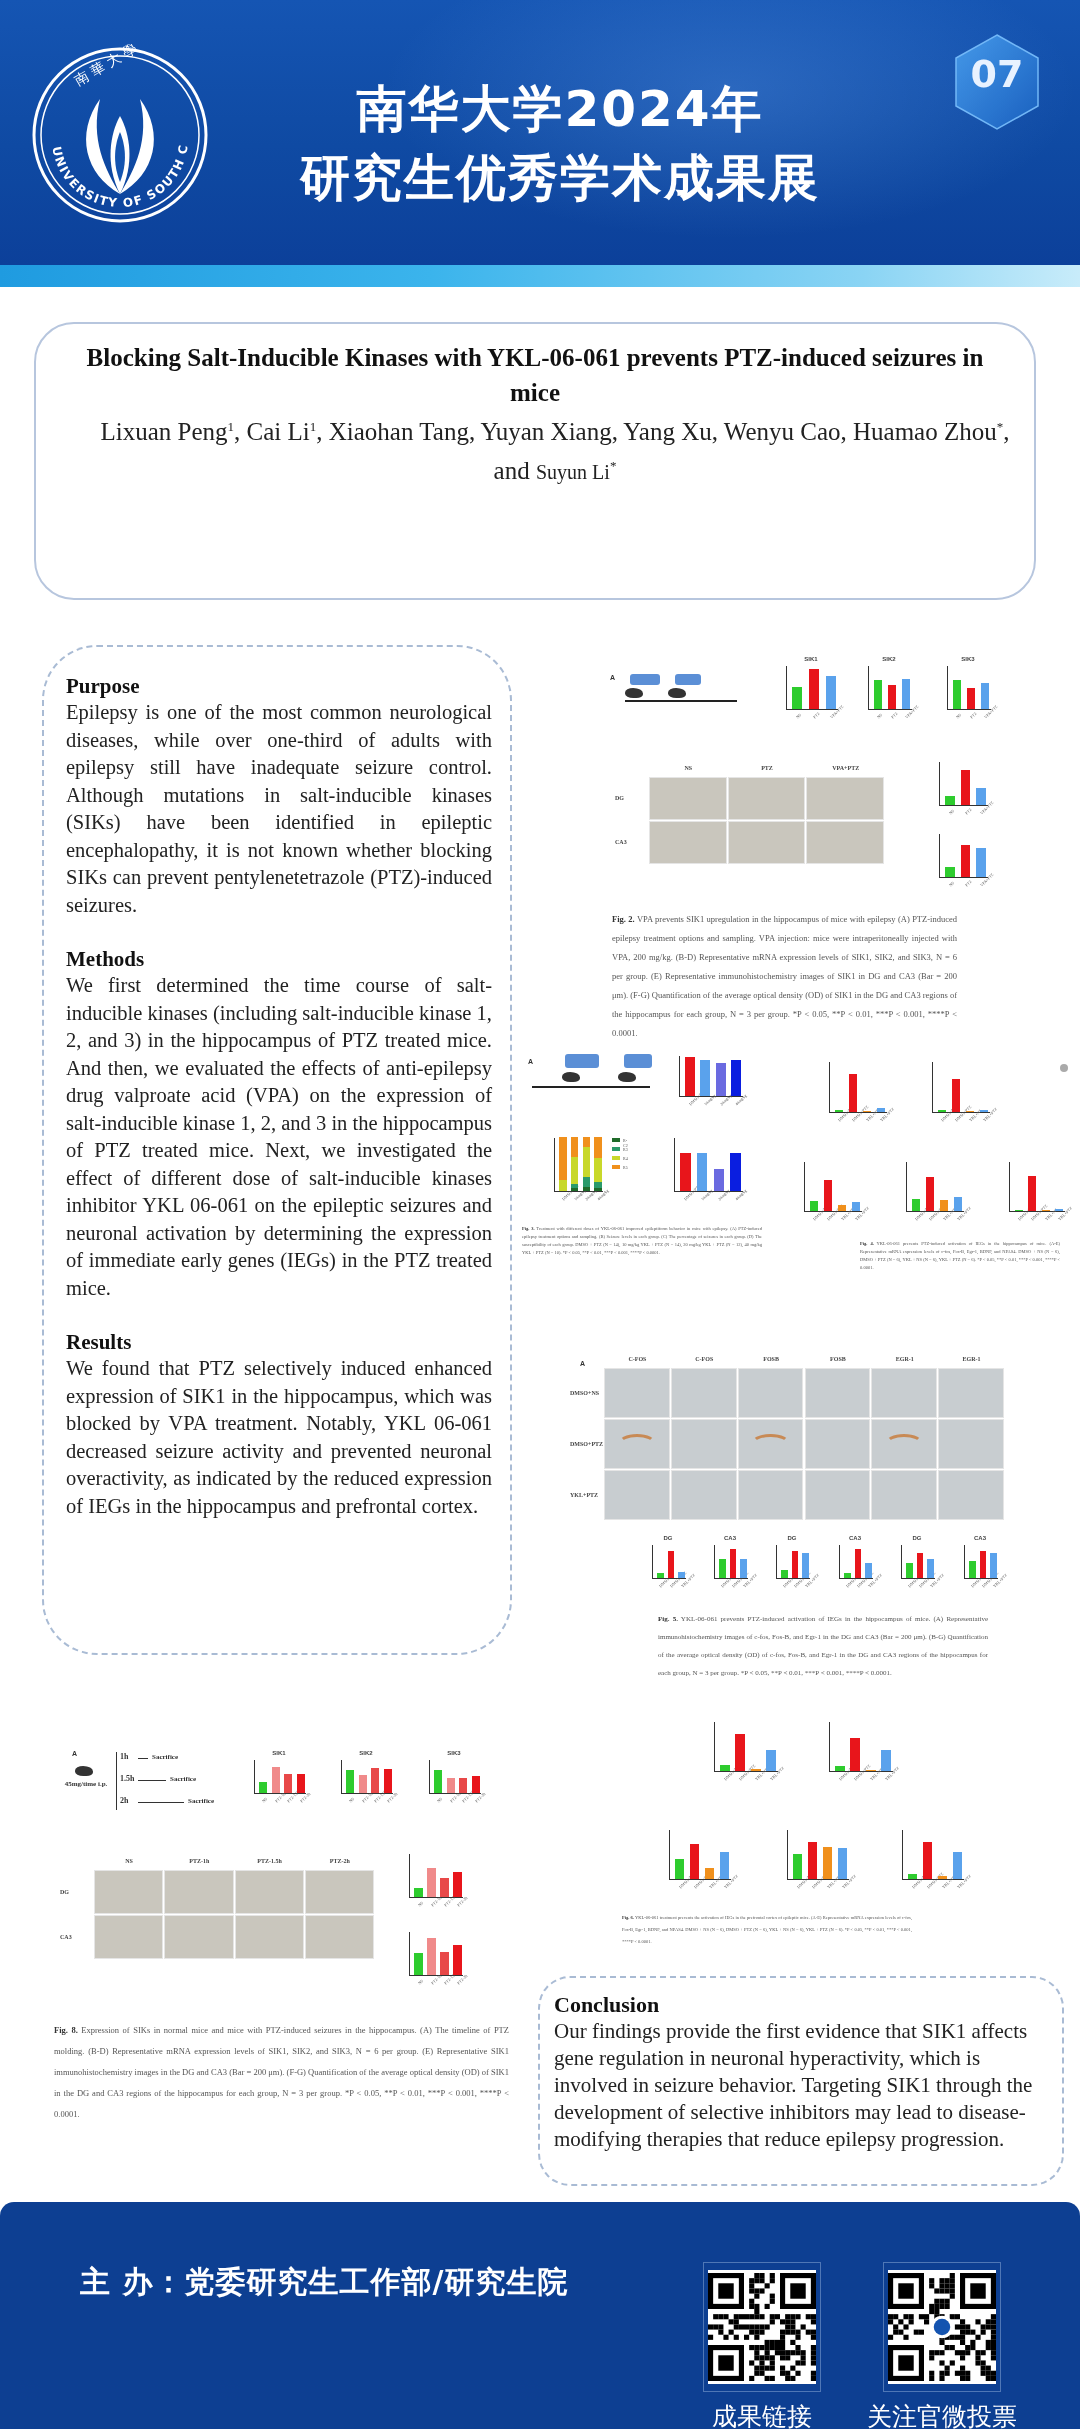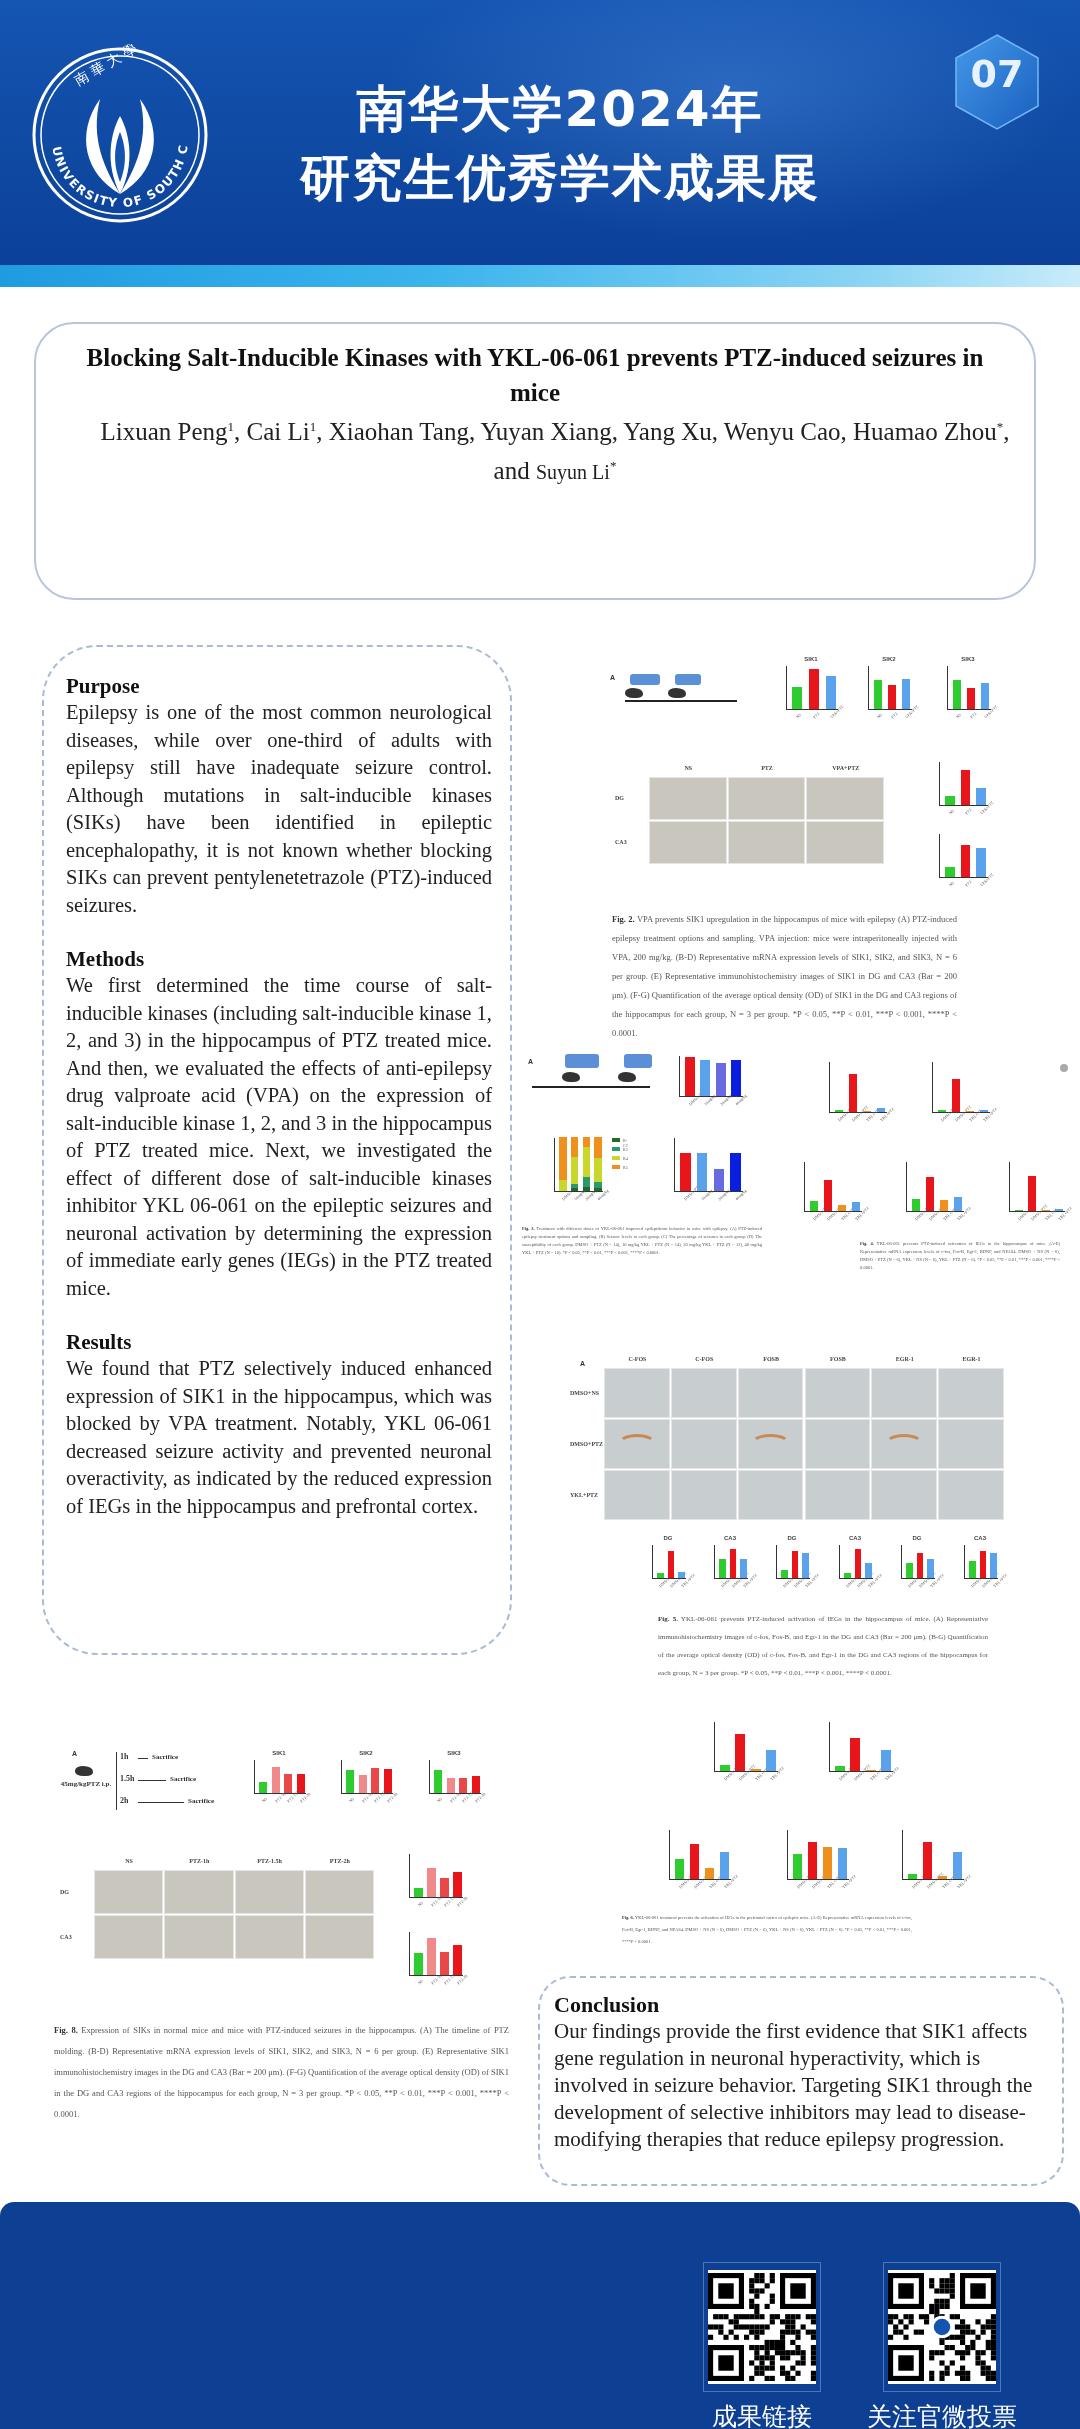--- a/index.html
+++ b/index.html
@@ -547,21 +547,21 @@
     </div>
   <div class="caption" style="left:22px; top:212px; width:290px; font-size:4.5px; line-height:12px;">
     <b>Fig. 6.</b>
     <span>YKL-06-061 treatment prevents the activation of IEGs in the prefrontal cortex of epileptic mice. (A-E) Representative mRNA expression levels of c-fos, Fos-B, Egr-1, BDNF, and NPAS4. DMSO + NS (N = 6), DMSO + PTZ (N = 6), YKL + NS (N = 6), YKL + PTZ (N = 6). *P &lt; 0.05, **P &lt; 0.01, ***P &lt; 0.001, ****P &lt; 0.0001.</span>
   </div>
 </div>
 
 <div class="fig" style="left:60px; top:1740px; width:470px; height:430px;">
   <span class="fig-label" style="left:12px; top:10px;">A</span>
   <div class="mouse" style="left:15px; top:26px;"></div>
-  <div style="position:absolute; left:0px; top:40px; width:52px; font-size:7px; font-weight:bold; text-align:center; color:#333;">45mg/kgPTZ i.p.</div>
+  <div style="position:absolute; left:0px; top:40px; width:52px; font-size:7px; font-weight:bold; text-align:center; color:#333;">45mg/time i.p.</div>
   <div style="position:absolute; left:56px; top:12px; width:1px; height:58px; background:#333;"></div>
   <div id="fig1-timeline" style="position:absolute; left:60px; top:12px; width:120px; height:60px;">
       <div style="position: absolute; left: 0px; top: 0px; font-size: 8px; font-weight: bold; color: rgb(51, 51, 51);">1h</div>
       <div style="position: absolute; left: 18px; top: 6px; width: 10px; height: 1px; background: rgb(51, 51, 51);"></div>
       <div style="position: absolute; left: 32px; top: 1px; font-size: 7px; font-weight: bold; color: rgb(51, 51, 51);">Sacrifice</div>
       <div style="position: absolute; left: 0px; top: 22px; font-size: 8px; font-weight: bold; color: rgb(51, 51, 51);">1.5h</div>
       <div style="position: absolute; left: 18px; top: 28px; width: 28px; height: 1px; background: rgb(51, 51, 51);"></div>
       <div style="position: absolute; left: 50px; top: 23px; font-size: 7px; font-weight: bold; color: rgb(51, 51, 51);">Sacrifice</div>
       <div style="position: absolute; left: 0px; top: 44px; font-size: 8px; font-weight: bold; color: rgb(51, 51, 51);">2h</div>
       <div style="position: absolute; left: 18px; top: 50px; width: 46px; height: 1px; background: rgb(51, 51, 51);"></div>
@@ -651,20 +651,23 @@
     <span>Expression of SIKs in normal mice and mice with PTZ-induced seizures in the hippocampus. (A) The timeline of PTZ molding. (B-D) Representative mRNA expression levels of SIK1, SIK2, and SIK3, N = 6 per group. (E) Representative SIK1 immunohistochemistry images in the DG and CA3 (Bar = 200 μm). (F-G) Quantification of the average optical density (OD) of SIK1 in the DG and CA3 regions of the hippocampus for each group, N = 3 per group. *P &lt; 0.05, **P &lt; 0.01, ***P &lt; 0.001, ****P &lt; 0.0001.</span>
   </div>
 </div>
 
 <div class="concl-box">
   <div class="section-h" style="font-size:22px;">Conclusion</div>
   <div class="section-p">Our findings provide the first evidence that SIK1 affects gene regulation in neuronal hyperactivity, which is involved in seizure behavior. Targeting SIK1 through the development of selective inhibitors may lead to disease-modifying therapies that reduce epilepsy progression.</div>
 </div>
 
 <div class="footer">
+  <div class="footer-line" style="top:60px;">
+    <span>主 办：</span><span>党委研究生工作部/研究生院</span>
+  </div>
 
   <div class="qr-wrap" style="left:703px; top:60px;">
     <div class="qr-frame"></div>
     <svg class="qr" viewBox="0 0 21 21">
         <rect x="0" y="0" width="7" height="7" fill="#000"></rect>
         <rect x="1" y="1" width="5" height="5" fill="#fff"></rect>
         <rect x="2" y="2" width="3" height="3" fill="#000"></rect>
         <rect x="14" y="0" width="7" height="7" fill="#000"></rect>
         <rect x="15" y="1" width="5" height="5" fill="#fff"></rect>
         <rect x="16" y="2" width="3" height="3" fill="#000"></rect>

